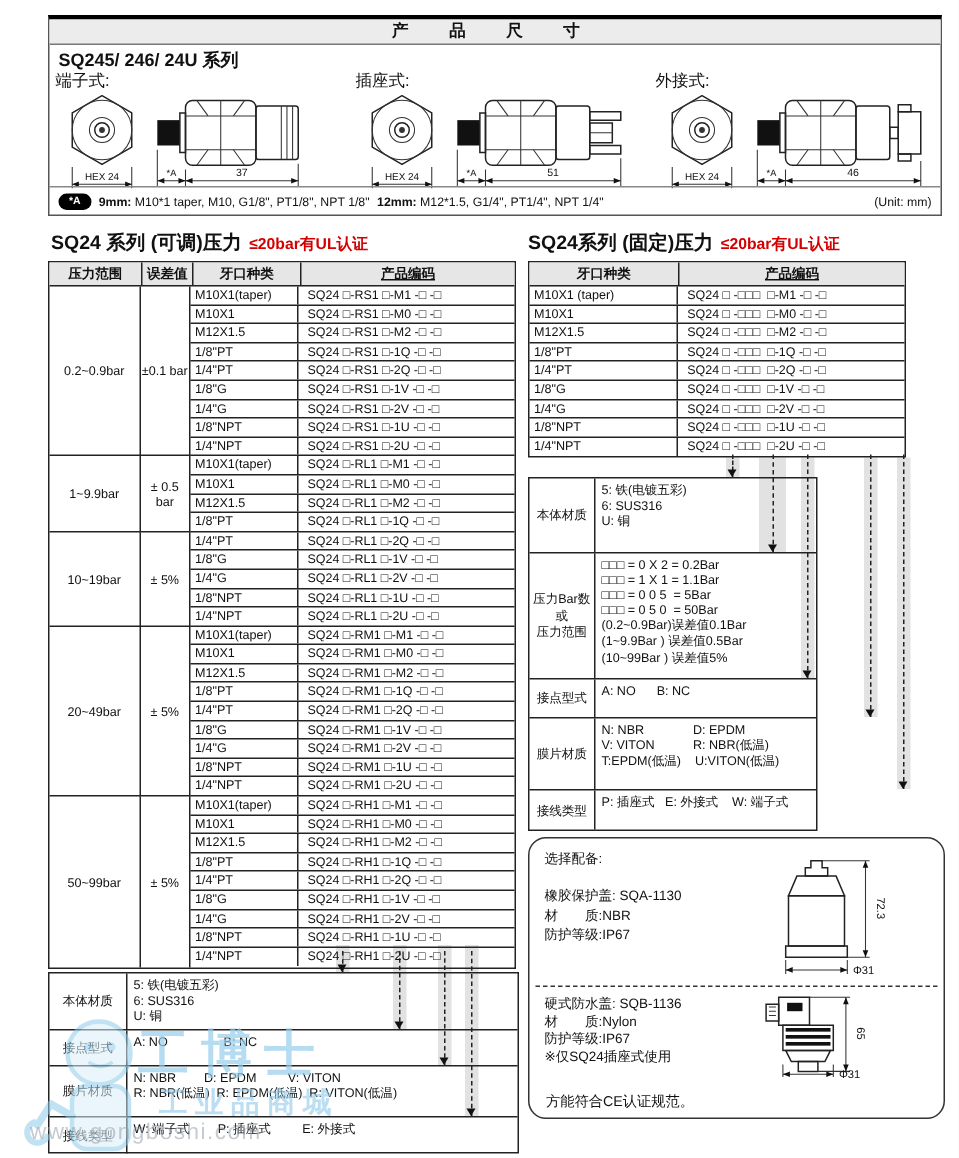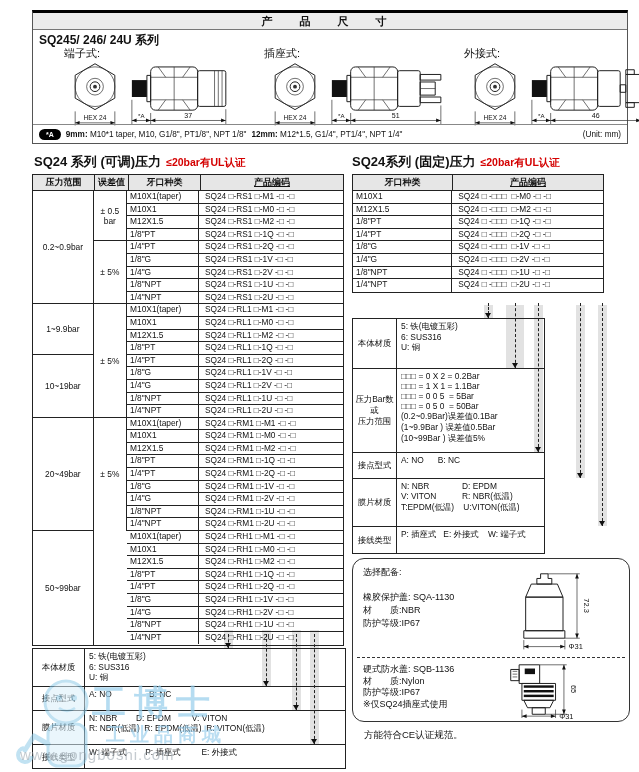--- a/index.html
+++ b/index.html
@@ -5,21 +5,21 @@
   html,body{margin:0;padding:0;background:#f5f5f5;}
   .page{position:relative;width:639px;height:772px;background:#fff;overflow:hidden;
         font-family:"Liberation Sans","DejaVu Sans",sans-serif;color:#111;}
   .abs{position:absolute;}
   
   .dims{position:absolute;left:32px;top:10px;width:596px;height:134px;
         border:1px solid #555;border-top:3px solid #000;box-sizing:border-box;}
   .dims-title{height:16px;background:#ececec;border-bottom:1px solid #777;
         text-align:center;font-weight:bold;font-size:11px;letter-spacing:12px;line-height:16px;}
   .dims-series{position:absolute;left:6px;top:19px;font-weight:bold;font-size:12px;}
-  .vgroup{position:absolute;top:33px;width:192px;margin-left:27px;}
+  .vgroup{position:absolute;top:33px;width:192px;}
   .vlabel{font-size:11px;}
   .vdraw{display:flex;gap:4px;margin-top:1px;align-items:flex-start;}
   .dims-foot{position:absolute;left:0;right:0;bottom:0;height:19px;border-top:1px solid #888;
         font-size:8.2px;display:flex;align-items:center;padding:0 6px;gap:5px;box-sizing:border-box;}
   .badge{background:#000;color:#fff;border-radius:8px;font-size:7px;font-weight:bold;
         padding:1px 7px;line-height:9px;}
   .fnb{font-weight:bold;}
   .unit{margin-left:auto;}
   svg{display:block;}
   svg *{vector-effect:non-scaling-stroke;}
@@ -61,21 +61,21 @@
   .lrow .lab{border-right:1px solid #222;display:flex;align-items:center;justify-content:center;
         text-align:center;white-space:pre-line;box-sizing:border-box;flex-shrink:0;}
   .lrow .val{padding:2px 4px;box-sizing:border-box;}
   .lrow .val div{white-space:pre;}
   
   .band{position:absolute;background:#e2e2e2;z-index:0;}
   .dline{position:absolute;width:0;border-left:1px dashed #222;z-index:3;}
   .darrow{position:absolute;width:0;height:0;border-left:3.5px solid transparent;
         border-right:3.5px solid transparent;border-top:5px solid #111;z-index:3;}
   
-  .acc{position:absolute;left:352px;top:558px;width:278px;height:164px;border:1.5px solid #333;
+  .acc{position:absolute;left:352px;top:558px;width:278px;height:188px;border:1.5px solid #333;
         border-radius:12px;box-sizing:border-box;font-size:9px;z-index:1;}
   .acc-title{position:absolute;left:10px;top:7px;}
   .acc-lines1{position:absolute;left:10px;top:32px;line-height:13px;}
   .acc-lines2{position:absolute;left:10px;top:105px;line-height:11.5px;}
   .acc-div{position:absolute;left:4px;right:4px;top:98px;border-top:1.5px dashed #333;}
   .acc-note{position:absolute;left:364px;top:728px;font-size:9.5px;line-height:14px;z-index:1;}
   
   .wm{position:absolute;z-index:20;pointer-events:none;}
   .wm-brand{left:92px;top:680px;font-size:34px;font-weight:bold;color:rgba(150,205,235,.7);
         letter-spacing:8px;}
@@ -226,20 +226,21 @@
     </div>
     <div class="lbody">
       <div class="rangecol" style="width:62px;">
           <div class="" style="height: 113.4px;">0.2~0.9bar</div>
           <div class="" style="height: 50.4px;">1~9.9bar</div>
           <div class="" style="height: 63px;">10~19bar</div>
           <div class="" style="height: 113.4px;">20~49bar</div>
           <div class="" style="height: 113.4px;">50~99bar</div>
         </div>
       <div class="tolcol" style="width:34px;">
+          <div class="" style="height: 113.4px;">±0.1 bar</div>
           <div class="" style="height: 50.4px;">± 0.5 bar</div>
           <div class="" style="height: 63px;">± 5%</div>
           <div class="" style="height: 113.4px;">± 5%</div>
           <div class="" style="height: 113.4px;">± 5%</div>
         </div>
       <div class="rowscol">
           <div class="prow">
             <div class="thr">M10X1(taper)</div>
             <div class="code">SQ24 □-RS1 □-M1 -□ -□</div>
           </div>
@@ -390,20 +391,24 @@
   <div class="tbl-title" style="left:352px;top:153px;">
     <span>SQ24系列 (固定)压力</span><span class="red">≤20bar有UL认证</span>
   </div>
 
   <div class="rtable">
     <div class="thead">
       <div style="width:100px;">牙口种类</div>
       <div style="flex:1;">产品编码</div>
     </div>
     <div class="rowscol">
+        <div class="prow">
+          <div class="thr">M10X1 (taper)</div>
+          <div class="code">SQ24 □ -□□□  □-M1 -□ -□</div>
+        </div>
         <div class="prow">
           <div class="thr">M10X1</div>
           <div class="code">SQ24 □ -□□□  □-M0 -□ -□</div>
         </div>
         <div class="prow">
           <div class="thr">M12X1.5</div>
           <div class="code">SQ24 □ -□□□  □-M2 -□ -□</div>
         </div>
         <div class="prow">
           <div class="thr">1/8"PT</div>

